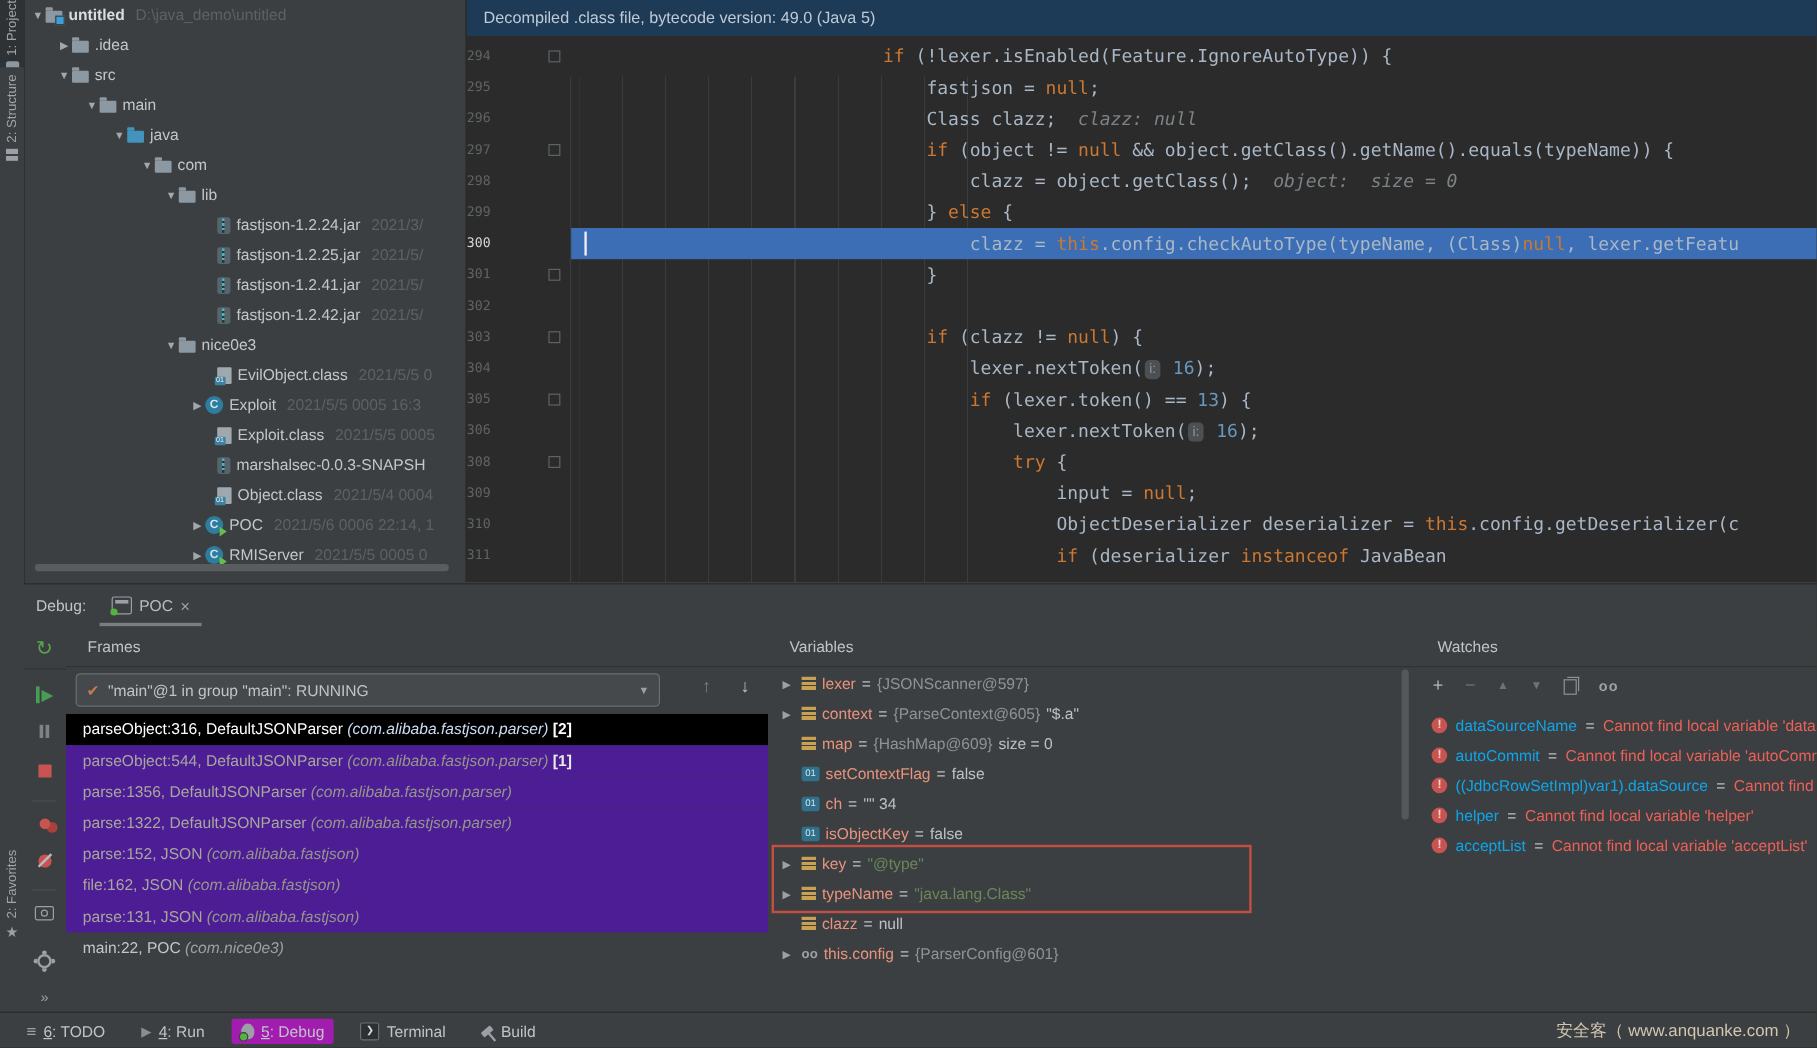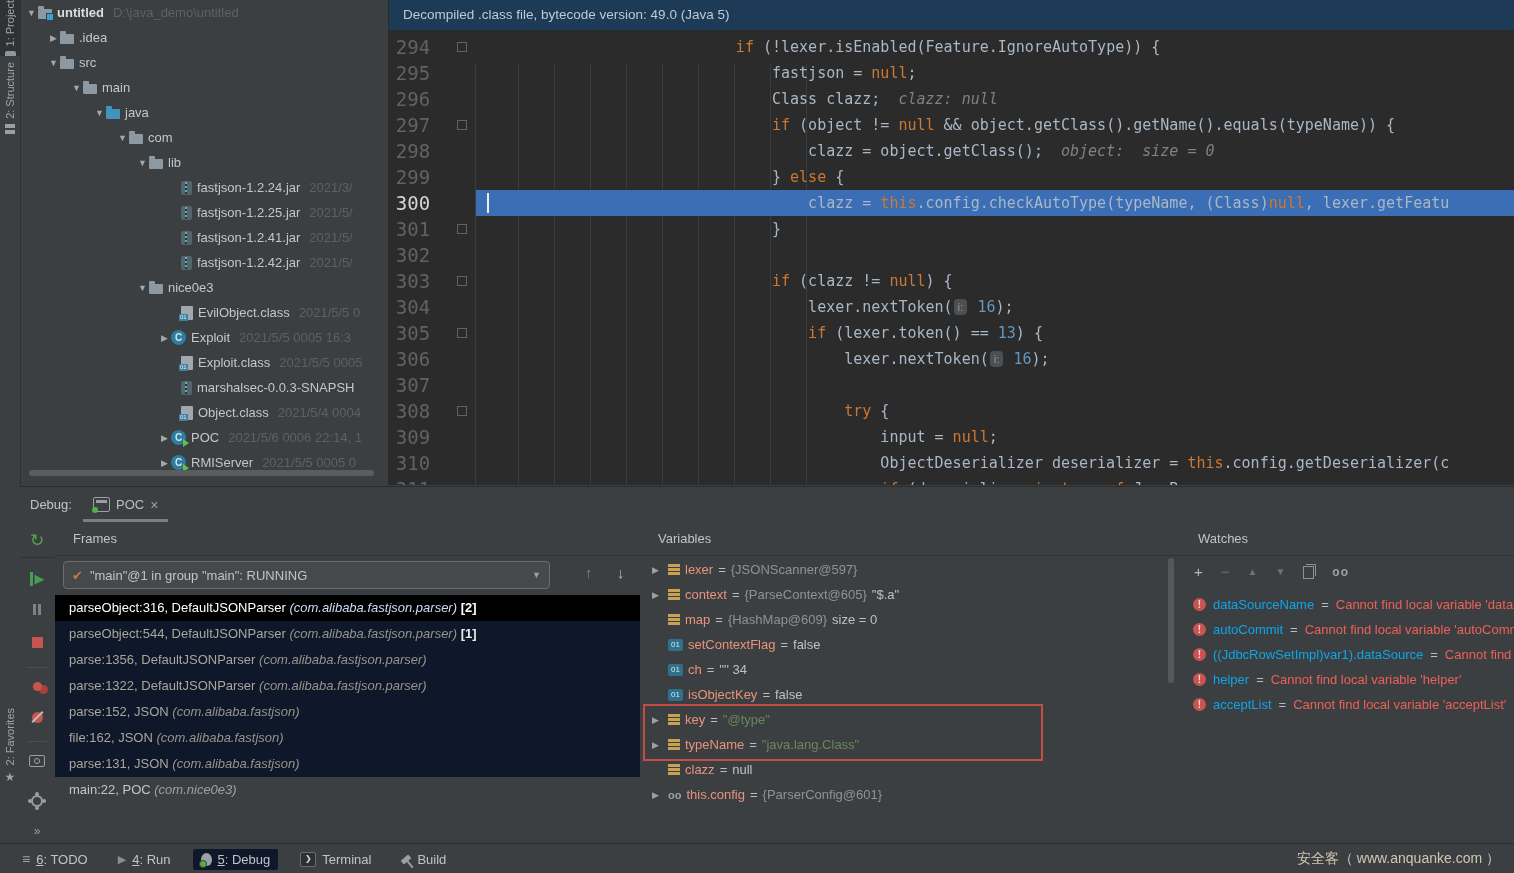--- a/index.html
+++ b/index.html
@@ -47,21 +47,21 @@
   .tree-hscroll{position:absolute;left:8px;top:470px;width:345px;height:6px;background:#5a5d5f;border-radius:3px;}
 
   
   #editor{left:388px;top:0;width:1126px;height:485px;background:#2b2b2b;border-left:1px solid #2b2b2b;overflow:hidden;}
   #banner{height:30px;line-height:30px;background:#1d3a57;color:#bfcad6;padding-left:14px;font-size:13.5px;}
   #code{position:relative;padding-top:4px;font-family:"DejaVu Sans Mono",monospace;font-size:15px;}
   #guides{position:absolute;left:94px;top:34px;width:325px;height:460px;z-index:0;
      background:repeating-linear-gradient(to right,transparent 0 35px,#3a3d3f 35px 36px);}
   #gutterline{position:absolute;left:86px;top:34px;height:460px;width:1px;background:#3a3d3f;z-index:0;}
   .code-line{position:relative;display:flex;height:26px;line-height:26px;}
-  .lnum{width:48px;flex:none;text-align:center;color:#606366;font-size:19px;padding-right:4px;z-index:2;}
+  .lnum{width:48px;flex:none;text-align:left;color:#606366;font-size:11px;padding-right:4px;z-index:2;}
   .fold{width:34px;flex:none;position:relative;z-index:2;}
   .fold.has::after{content:"";position:absolute;right:8px;top:8px;width:8px;height:8px;border:1px solid #5e6366;background:#2b2b2b;}
   .ltext{white-space:pre;color:#a9b7c6;position:relative;z-index:2;padding-left:8px;}
   .rowbg{position:absolute;left:87px;right:0;top:0;bottom:0;background:#3b6eb5;z-index:1;}
   .code-line.exec .lnum{color:#d4d7d9;}
   .caret{position:absolute;left:98px;top:3px;width:2px;height:20px;background:#ececec;z-index:3;}
   .seg-k{color:#cc7832;}.seg-p{color:#a9b7c6;}.seg-n{color:#6897bb;}
   .seg-h{color:#7d8285;font-style:italic;}
   .seg-c{display:inline-block;background:#4c5052;color:#8e969c;border-radius:4px;font-size:11.5px;
      line-height:16px;padding:0 4px;margin:0 1px;font-family:"Liberation Sans",sans-serif;vertical-align:1px;}
@@ -112,21 +112,21 @@
      background:#45494b;display:flex;align-items:center;padding:0 8px;gap:7px;box-sizing:border-box;}
   #thread-combo .chk{color:#c9784f;font-size:13px;}
   #thread-combo .txt{flex:1;color:#c0c4c7;white-space:nowrap;overflow:hidden;}
   #thread-combo .car{color:#9aa0a6;font-size:9px;}
   .fnav{position:absolute;top:42px;font-size:15px;}
   .frows{position:absolute;left:0;right:0;top:73px;}
   .frow{height:26px;line-height:26px;padding-left:14px;white-space:nowrap;overflow:hidden;color:#a8a79b;}
   .frow .pkg{font-style:italic;}
   .frow.sel{background:#000000;color:#fff;}
   .frow.sel .pkg{color:#cddcf5;}
-  .frow.lib{background:#0f172a;}
+  .frow.lib{background:#4c1d95;}
   .frow.lib .pkg{color:#96958a;}
   .frow .cnt{font-weight:bold;color:#ecece7;}
   .frow.sel .cnt{color:#fff;}
   .frow.usr{background:transparent;color:#c2c6c9;}
   .frow.usr .pkg{color:#9ca0a3;}
 
   #variables{left:620px;width:540px;border-right:1px solid #2b2b2b;}
   .vrows{position:absolute;left:0;right:0;top:35px;}
   .vrow{height:25px;display:flex;align-items:center;padding-left:8px;gap:5px;white-space:nowrap;overflow:hidden;}
   .vrow .tw2{width:15px;flex:none;color:#9da1a5;font-size:9px;text-align:center;}
@@ -154,21 +154,21 @@
   .wrows{position:absolute;left:0;right:0;top:70px;}
   .wrow{height:25px;display:flex;align-items:center;gap:7px;padding-left:13px;white-space:nowrap;overflow:hidden;}
   .i-err{width:13px;height:13px;flex:none;border-radius:50%;background:#c75450;color:#ffd8d6;font-size:10px;line-height:13px;text-align:center;font-weight:bold;}
   .wname{color:#0ea5e9;}
   .wmsg{color:#ec6058;}
 
   
   #bottombar{left:0;top:843px;width:1514px;height:30px;background:#3c3f41;border-top:1px solid #292b2c;
      display:flex;align-items:center;}
   .bitem{display:flex;align-items:center;gap:6px;padding:3px 8px;margin-left:14px;color:#c0c4c7;border-radius:2px;}
-  .bitem.sel{background:#0f172a;}
+  .bitem.sel{background:#a21caf;}
   .mn{text-decoration:underline;}
   .i-todo{color:#9aa0a6;font-size:14px;}
   .i-runplay{color:#8a8e91;font-size:11px;}
   .i-bug{width:11px;height:13px;background:#9aa0a6;border-radius:50% 50% 45% 45%;position:relative;display:inline-block;}
   .i-bug::after{content:"";position:absolute;left:-2px;bottom:-2px;width:6px;height:6px;border-radius:50%;background:#54b33e;border:1px solid #3c3f41;}
   .i-term{width:14px;height:13px;background:#2d3032;border:1px solid #6a6e71;border-radius:2px;color:#d8dcdf;font-size:8px;line-height:12px;text-align:center;display:inline-block;}
   .i-hammer{display:inline-block;width:10px;height:5px;background:#9aa0a6;position:relative;transform:rotate(-40deg);border-radius:1px;}
   .i-hammer::after{content:"";position:absolute;left:4px;top:4px;width:2px;height:9px;background:#9aa0a6;}
   #watermark{margin-left:auto;margin-right:14px;color:#d2c6b2;font-size:14px;}
 </style>
@@ -363,25 +363,20 @@
             <span class="lnum">305</span>
             <span class="fold has"></span>
             <span class="ltext"><span class="seg-p">                                    </span><span class="seg-k">if</span><span class="seg-p"> (lexer.token() == </span><span class="seg-n">13</span><span class="seg-p">) {</span></span>
           </div>
           <div class="code-line">
             <span class="lnum">306</span>
             <span class="fold"></span>
             <span class="ltext"><span class="seg-p">                                        lexer.nextToken(</span><span class="seg-c">i:</span><span class="seg-p"> </span><span class="seg-n">16</span><span class="seg-p">);</span></span>
           </div>
           <div class="code-line">
-            <span class="lnum">307</span>
-            <span class="fold"></span>
-            <span class="ltext"></span>
-          </div>
-          <div class="code-line">
             <span class="lnum">308</span>
             <span class="fold has"></span>
             <span class="ltext"><span class="seg-p">                                        </span><span class="seg-k">try</span><span class="seg-p"> {</span></span>
           </div>
           <div class="code-line">
             <span class="lnum">309</span>
             <span class="fold"></span>
             <span class="ltext"><span class="seg-p">                                            input = </span><span class="seg-k">null</span><span class="seg-p">;</span></span>
           </div>
           <div class="code-line">

